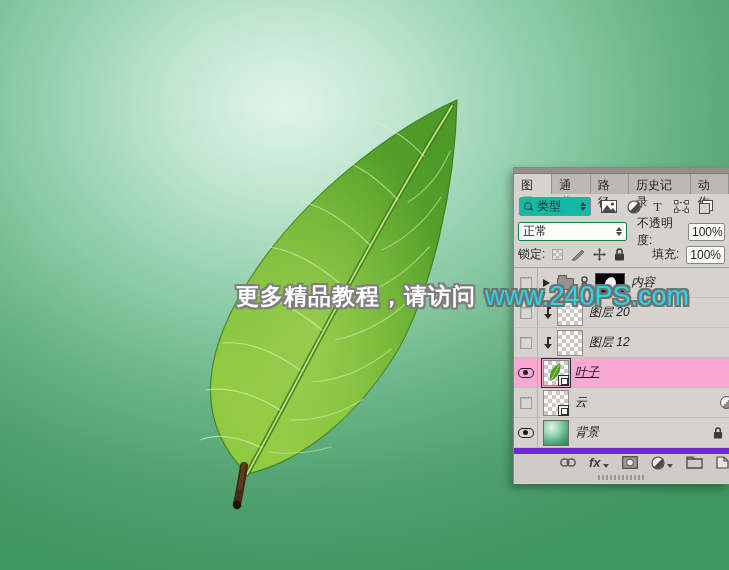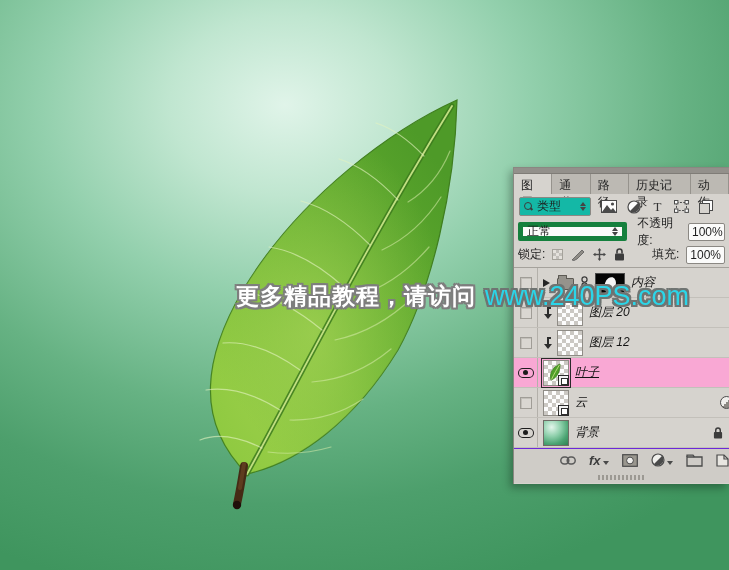--- a/index.html
+++ b/index.html
@@ -63,21 +63,21 @@
     background:#3c3c3c; transform:rotate(45deg); }
   .updown { margin-left:auto; display:flex; flex-direction:column; gap:1px; }
   .updown i { width:0; height:0; border-left:3px solid transparent; border-right:3px solid transparent; }
   .updown i.u { border-bottom:4px solid #444; }
   .updown i.d { border-top:4px solid #444; }
   .f-icons { display:flex; align-items:center; gap:10px; margin-left:2px; }
   .f-icons svg { display:block; }
 
   .blend-row { display:flex; align-items:center; padding:2px 4px; height:25px; gap:4px; }
   .blend-select {
-    display:flex; align-items:center; background:#fbfbfa; border:5px solid #15803d;
+    display:flex; align-items:center; background:#fbfbfa; border:1px solid #15803d;
     border-radius:2px; height:19px; padding:0 4px; width:118px;
   }
   .mini-label { font-size:12px; color:#1e1e1e; }
   .val-box {
     background:#fbfbfa; border:1px solid #8b8883; border-radius:2px;
     height:18px; padding:1px 3px 0 3px; font-size:12px; min-width:37px; text-align:left;
   }
   .lock-row { display:flex; align-items:center; padding:2px 4px 4px; height:24px; gap:7px;
     border-bottom:1px solid #a5a29c; }
   .lock-icons { display:flex; align-items:center; gap:8px; }
@@ -128,21 +128,21 @@
   .lname { font-size:12px; color:#141414;font-style:italic; }
   .lname.underline { text-decoration:underline; }
   .green-thumb { width:26px; height:26px; border:1px solid #6f6c66; flex:none;
     background:radial-gradient(circle at 32% 26%, #e4f6ec 0%, #8fd0ac 38%, #4aa372 70%, #2f8153 100%); }
   .row-right { margin-left:auto; display:flex; align-items:center; }
   .lock-glyph { margin-right:6px; }
   .sf-circle { width:13px; height:13px; border:1.4px solid #4c4c4c; border-radius:50%;
     background:linear-gradient(135deg, #f0efec 50%, #8d8a84 50%); margin-right:-4px; }
 
   .bottom-bar { display:flex; align-items:center; gap:13px; height:23px;
-    border-top:1px solid #6d28d9; background:#cfccc7; padding-left:46px; }
+    border-top:6px solid #6d28d9; background:#cfccc7; padding-left:46px; }
   .bb-ic { display:flex; align-items:center; flex:none; }
   .fx-label { font-size:13px; font-style:italic; font-weight:bold; color:#3e3e3e; }
   .caret-dn { width:0; height:0; border-left:3px solid transparent; border-right:3px solid transparent;
     border-top:4px solid #4a4a4a; margin-left:2px; margin-top:6px; }
   .grip { height:12px; display:flex; align-items:center; justify-content:center; background:#cfccc7; }
   .grip-dots { width:48px; height:5px;
     background:repeating-linear-gradient(90deg, #9c9993 0 2px, transparent 2px 4px); }
 </style>
 </head>
 <body>

